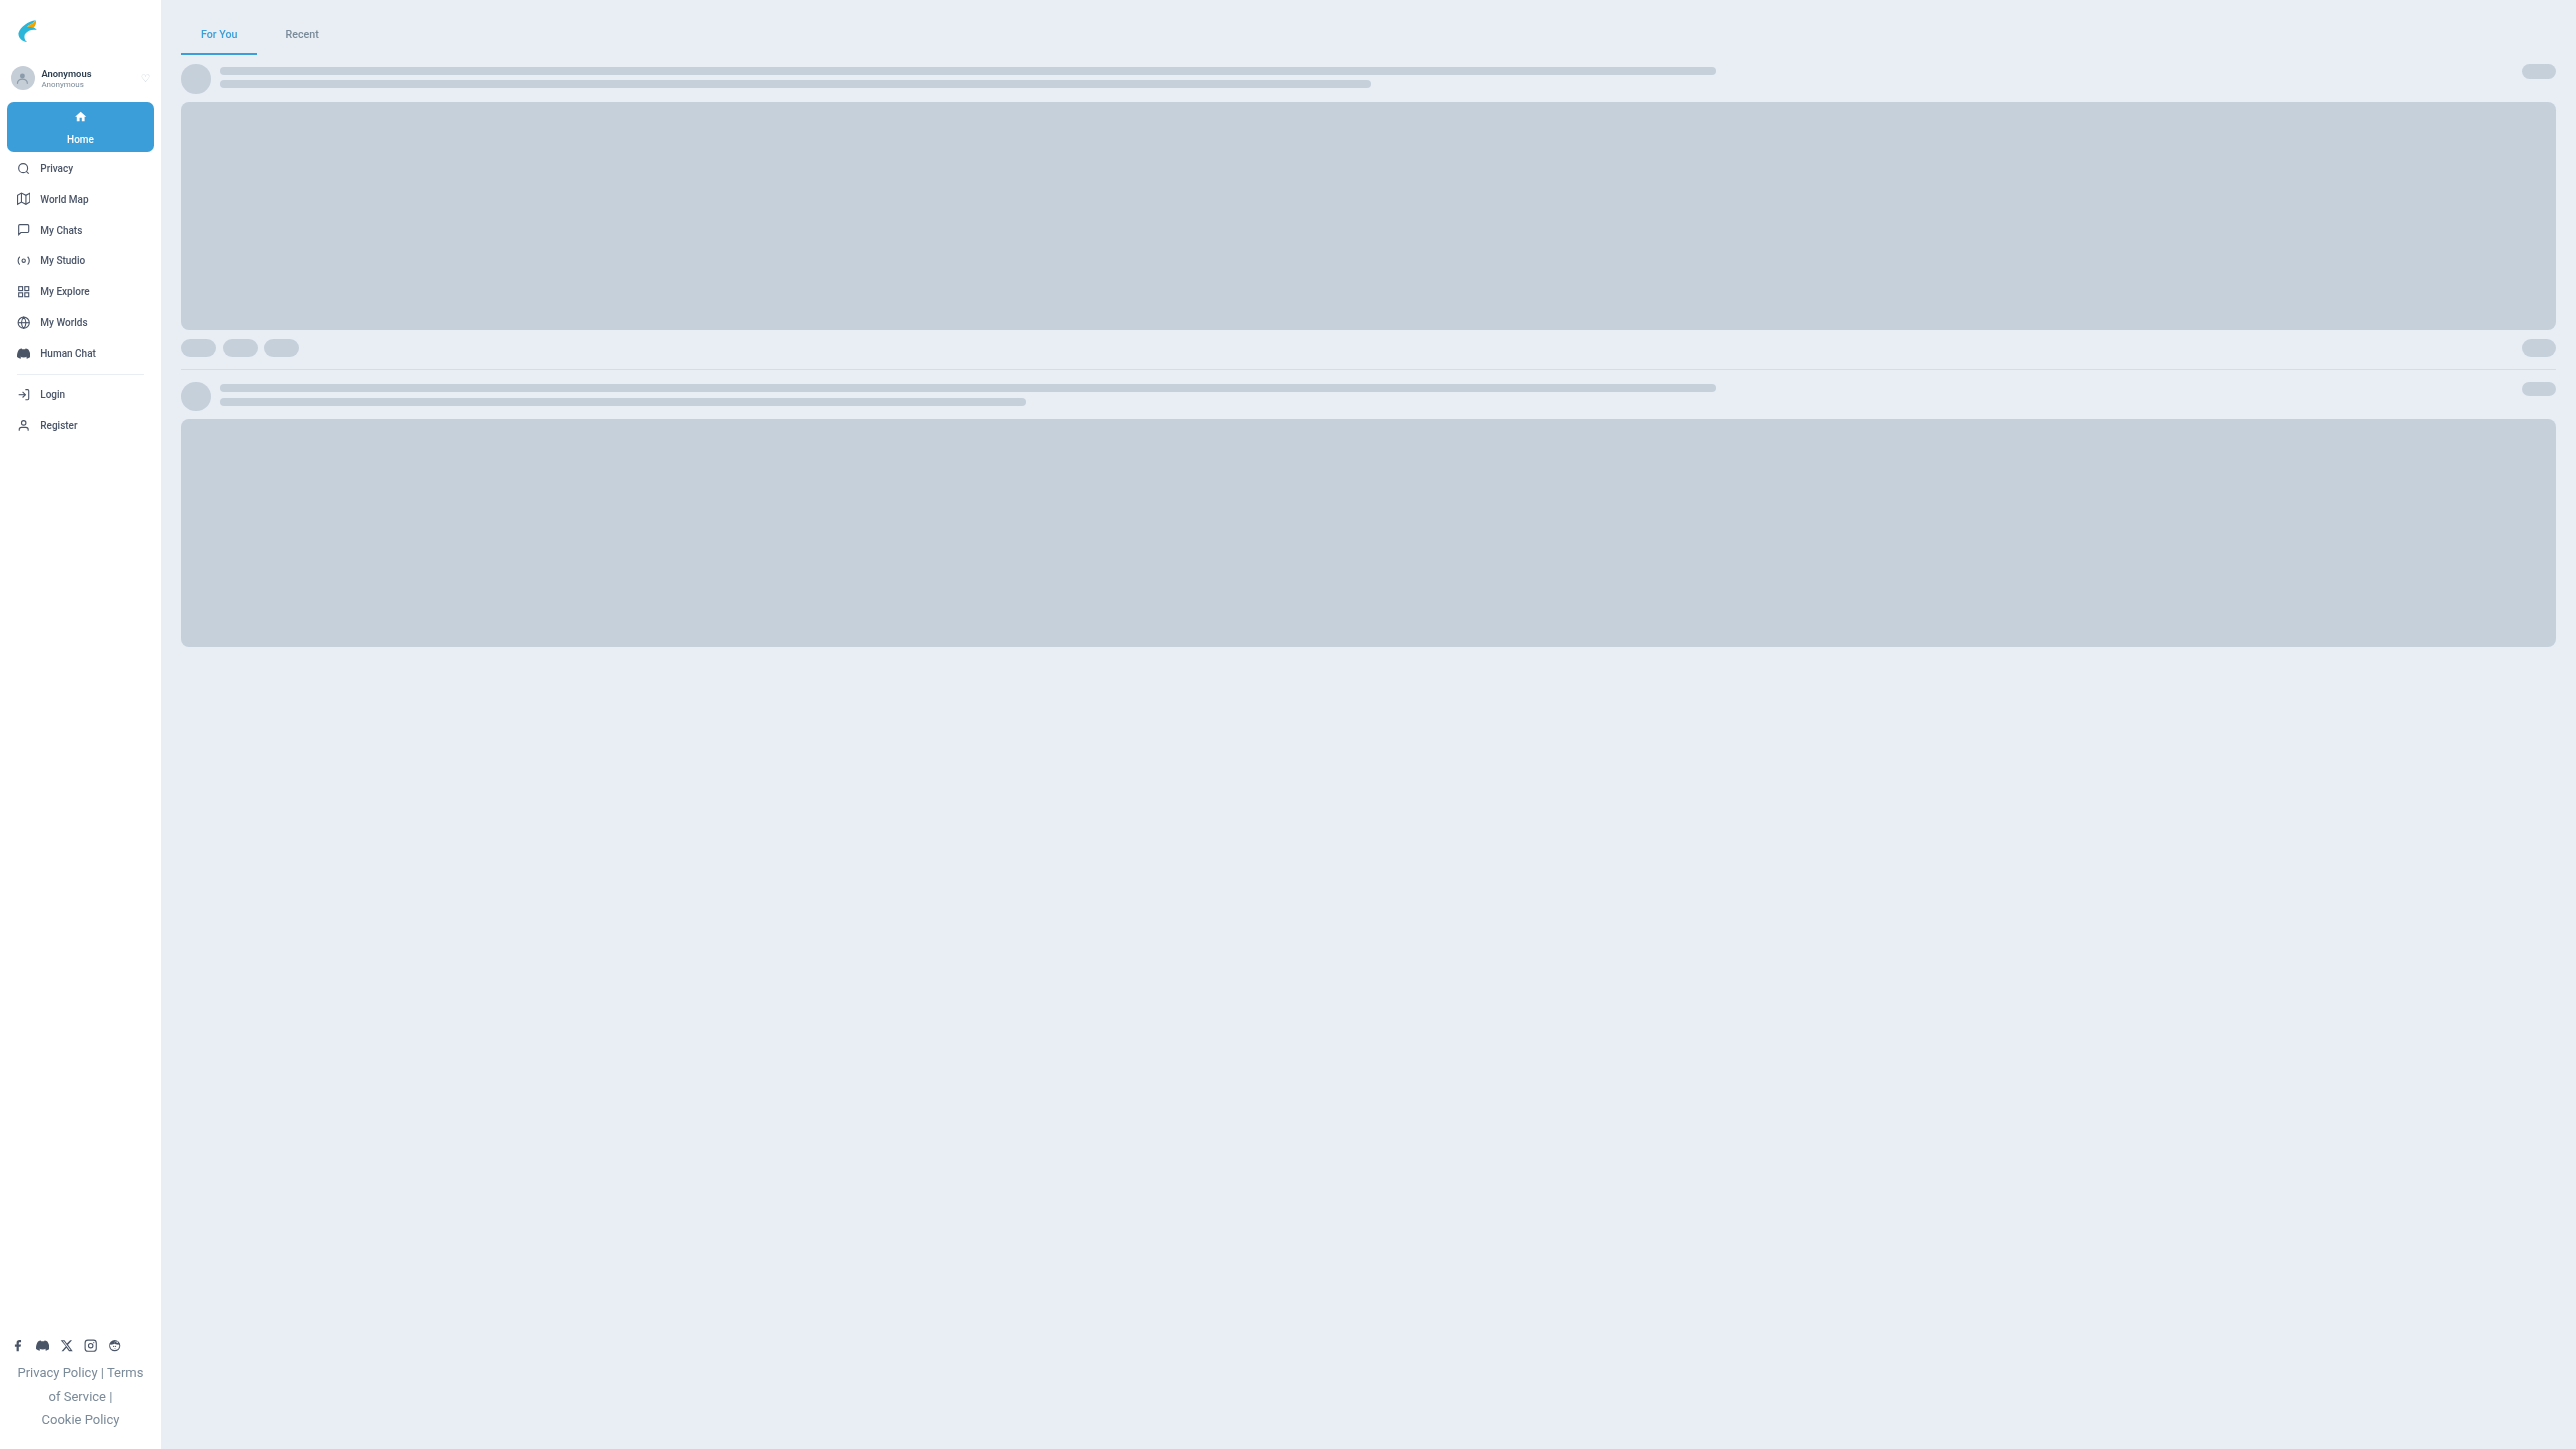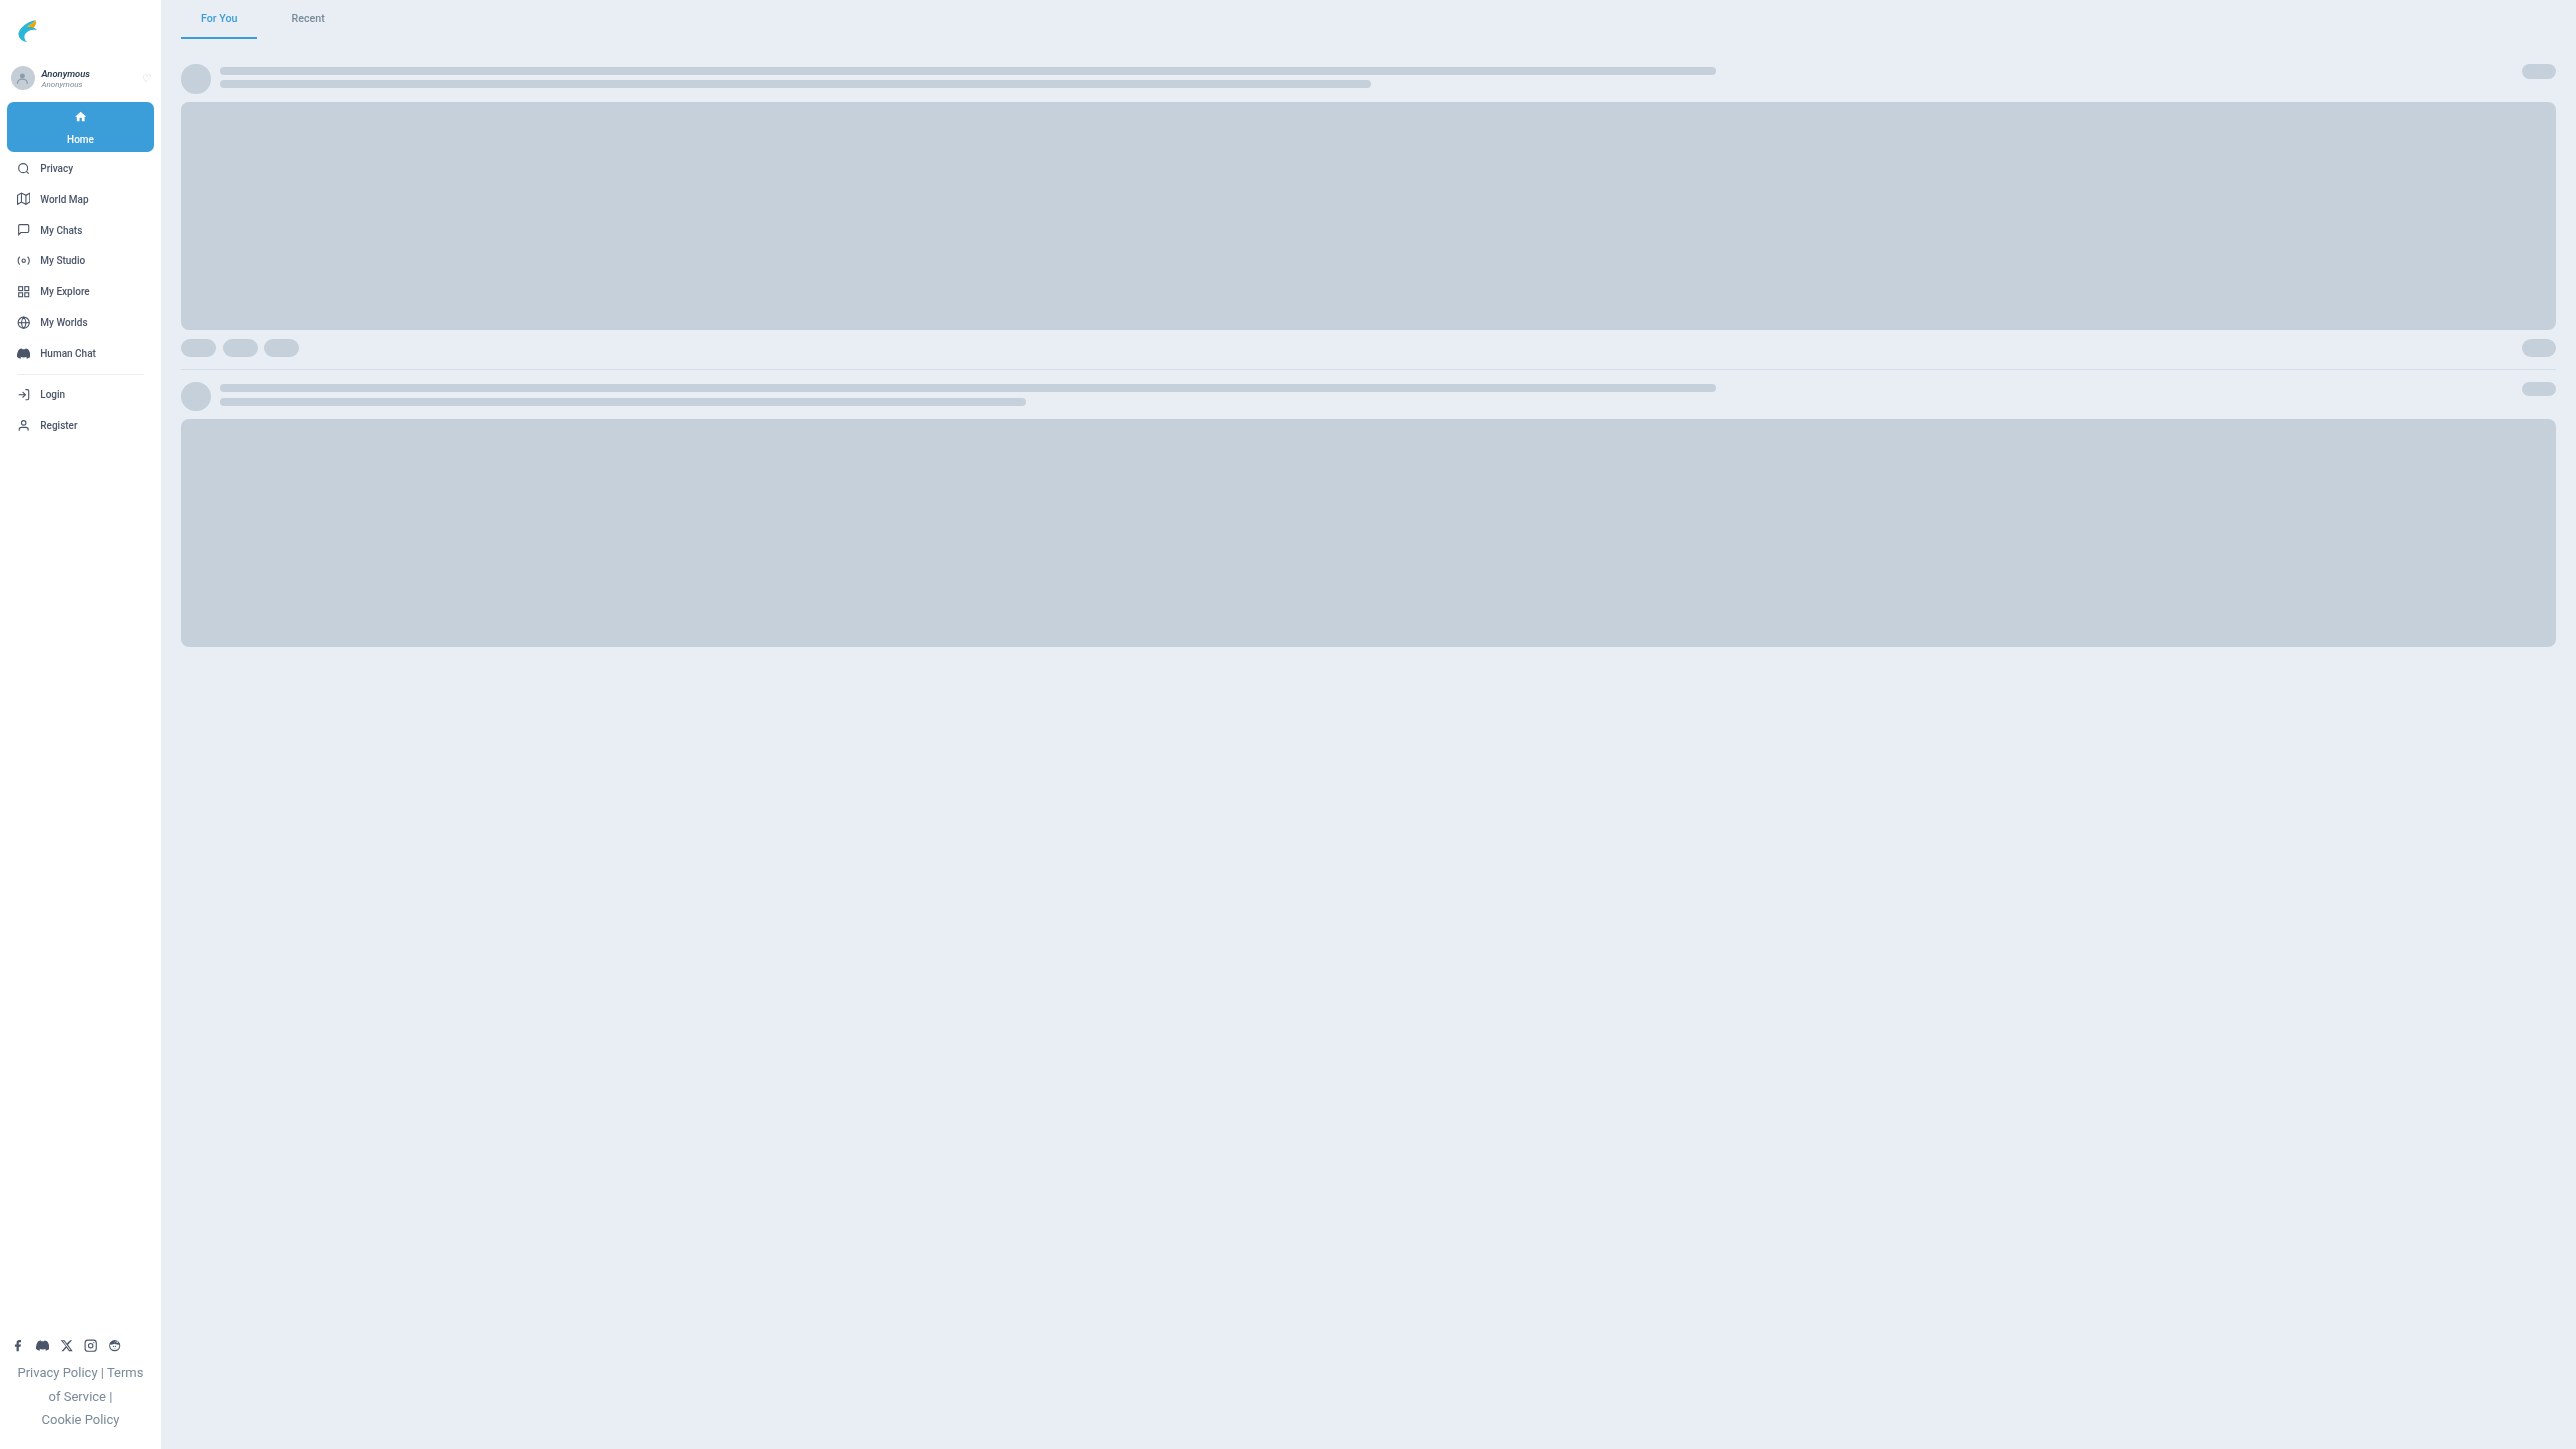--- a/index.html
+++ b/index.html
@@ -33,21 +33,20 @@
       width: 27px;
       height: 27px;
     }
 
     .user-section {
       display: flex;
       align-items: center;
       padding: 6.7px 10.7px 6.7px 10.7px;
       margin-bottom: 5.4px;
       gap: 6.7px;
-      font-style: italic;
     }
 
     .user-avatar {
       width: 24px;
       height: 24px;
       border-radius: 50%;
       background: #c5cdd6;
       display: flex;
       align-items: center;
       justify-content: center;
@@ -162,26 +161,26 @@
       flex: 1;
       background: #e8eef4;
       overflow-y: auto;
       padding: 0 20px 20px 20px;
     }
 
     
     .tabs-header {
       display: flex;
       align-items: flex-end;
-      gap: 14px;
+      gap: 8px;
       padding-top: 0;
       margin-bottom: 13.4px;
       background: #e8eef4;
       position: sticky;
-      top: 0;
+      top: 16px;
       z-index: 10;
       padding-bottom: 0;
     }
 
     .tab {
       padding: 12px 20px;
       font-size: 10.7px;
       font-weight: 500;
       cursor: pointer;
       color: #7a8a99;

